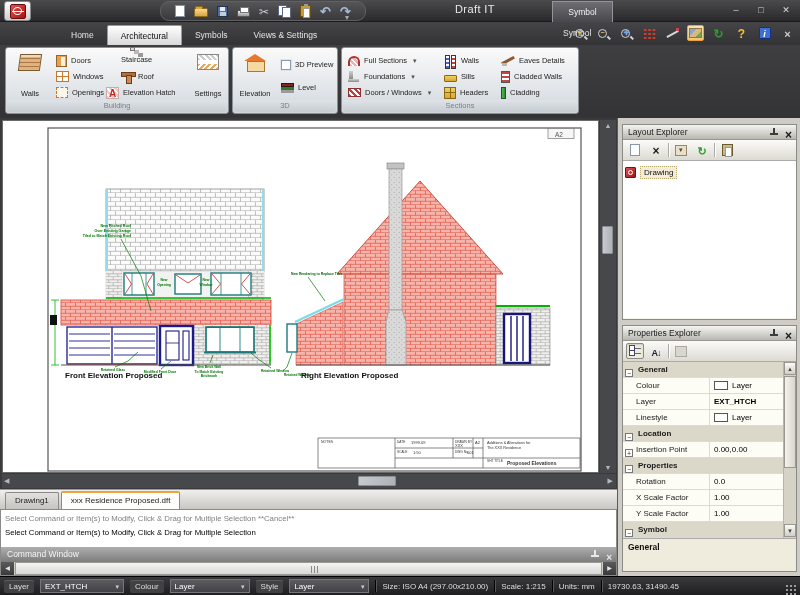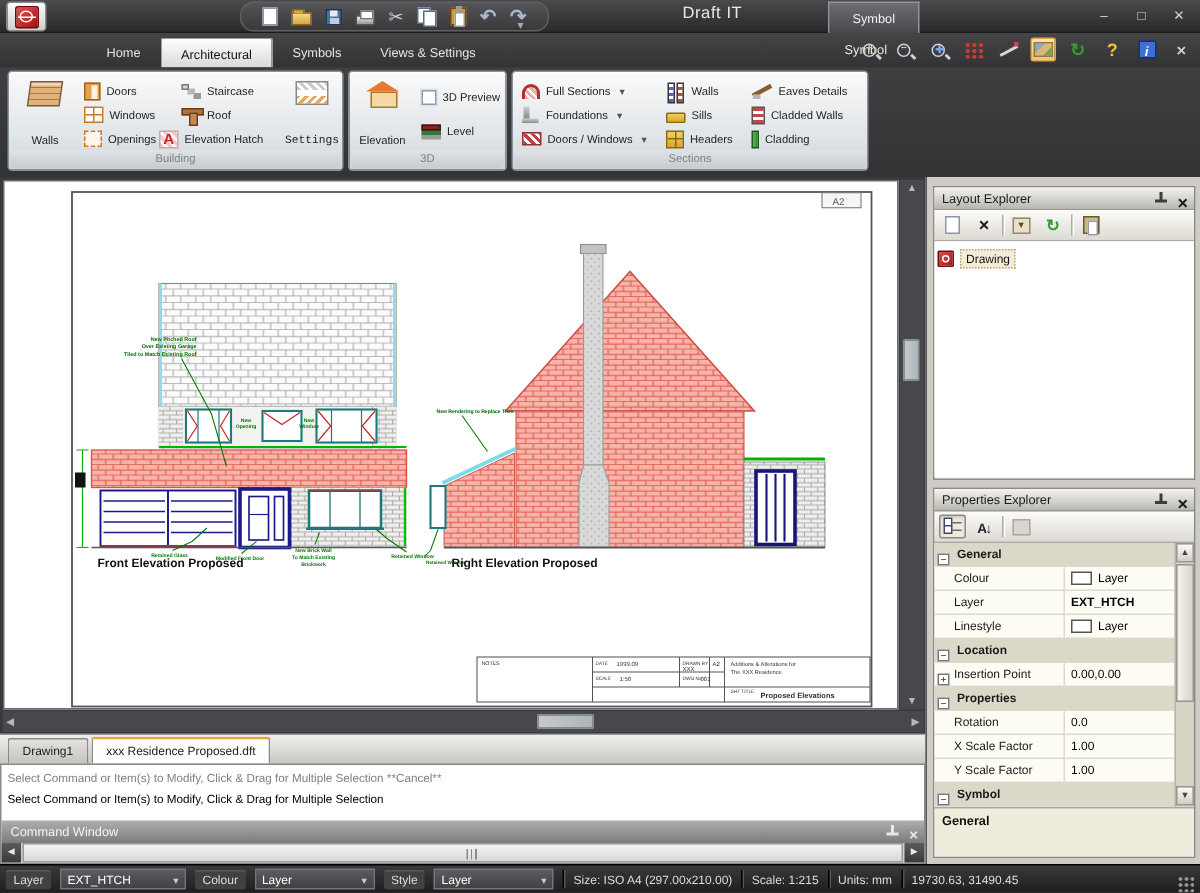--- a/index.html
+++ b/index.html
@@ -292,33 +292,33 @@
           <span>Doors</span>
         </div>
       <div class="rbtn" style="left:48px;top:21px;text-align:center;">
         <span class="ic ic-wind"></span>
           <span>Windows</span>
         </div>
       <div class="rbtn" style="left:48px;top:37px;">
         <span class="ic ic-openings"></span>
           <span>Openings</span>
         </div>
-      <div class="rbtn" style="left:113px;top:5px;">
+      <div class="rbtn" style="left:113px;top:5px;flex-direction:column;">
         <span class="ic ic-stairs"></span>
           <span>Staircase</span>
         </div>
       <div class="rbtn" style="left:113px;top:21px;">
         <span class="ic ic-roof"></span>
           <span>Roof</span>
         </div>
       <div class="rbtn" style="left:98px;top:37px;">
         <span class="ic ic-hatchA"></span>
           <span>Elevation Hatch</span>
         </div>
-      <div class="rbig" style="left:184px;font-family:Liberation Mono, monospace;">
+      <div class="rbig" style="left:184px;">
         <span class="ic ic-settings"></span>
         <span class="lbl">Settings</span>
       </div>
       <div class="caption">Building</div>
     </div>
 
     <div class="rgroup" style="left:232px;width:106px;">
       <div class="rbig" style="left:4px;">
         <span class="ic ic-house"></span>
         <span class="lbl">Elevation</span>

